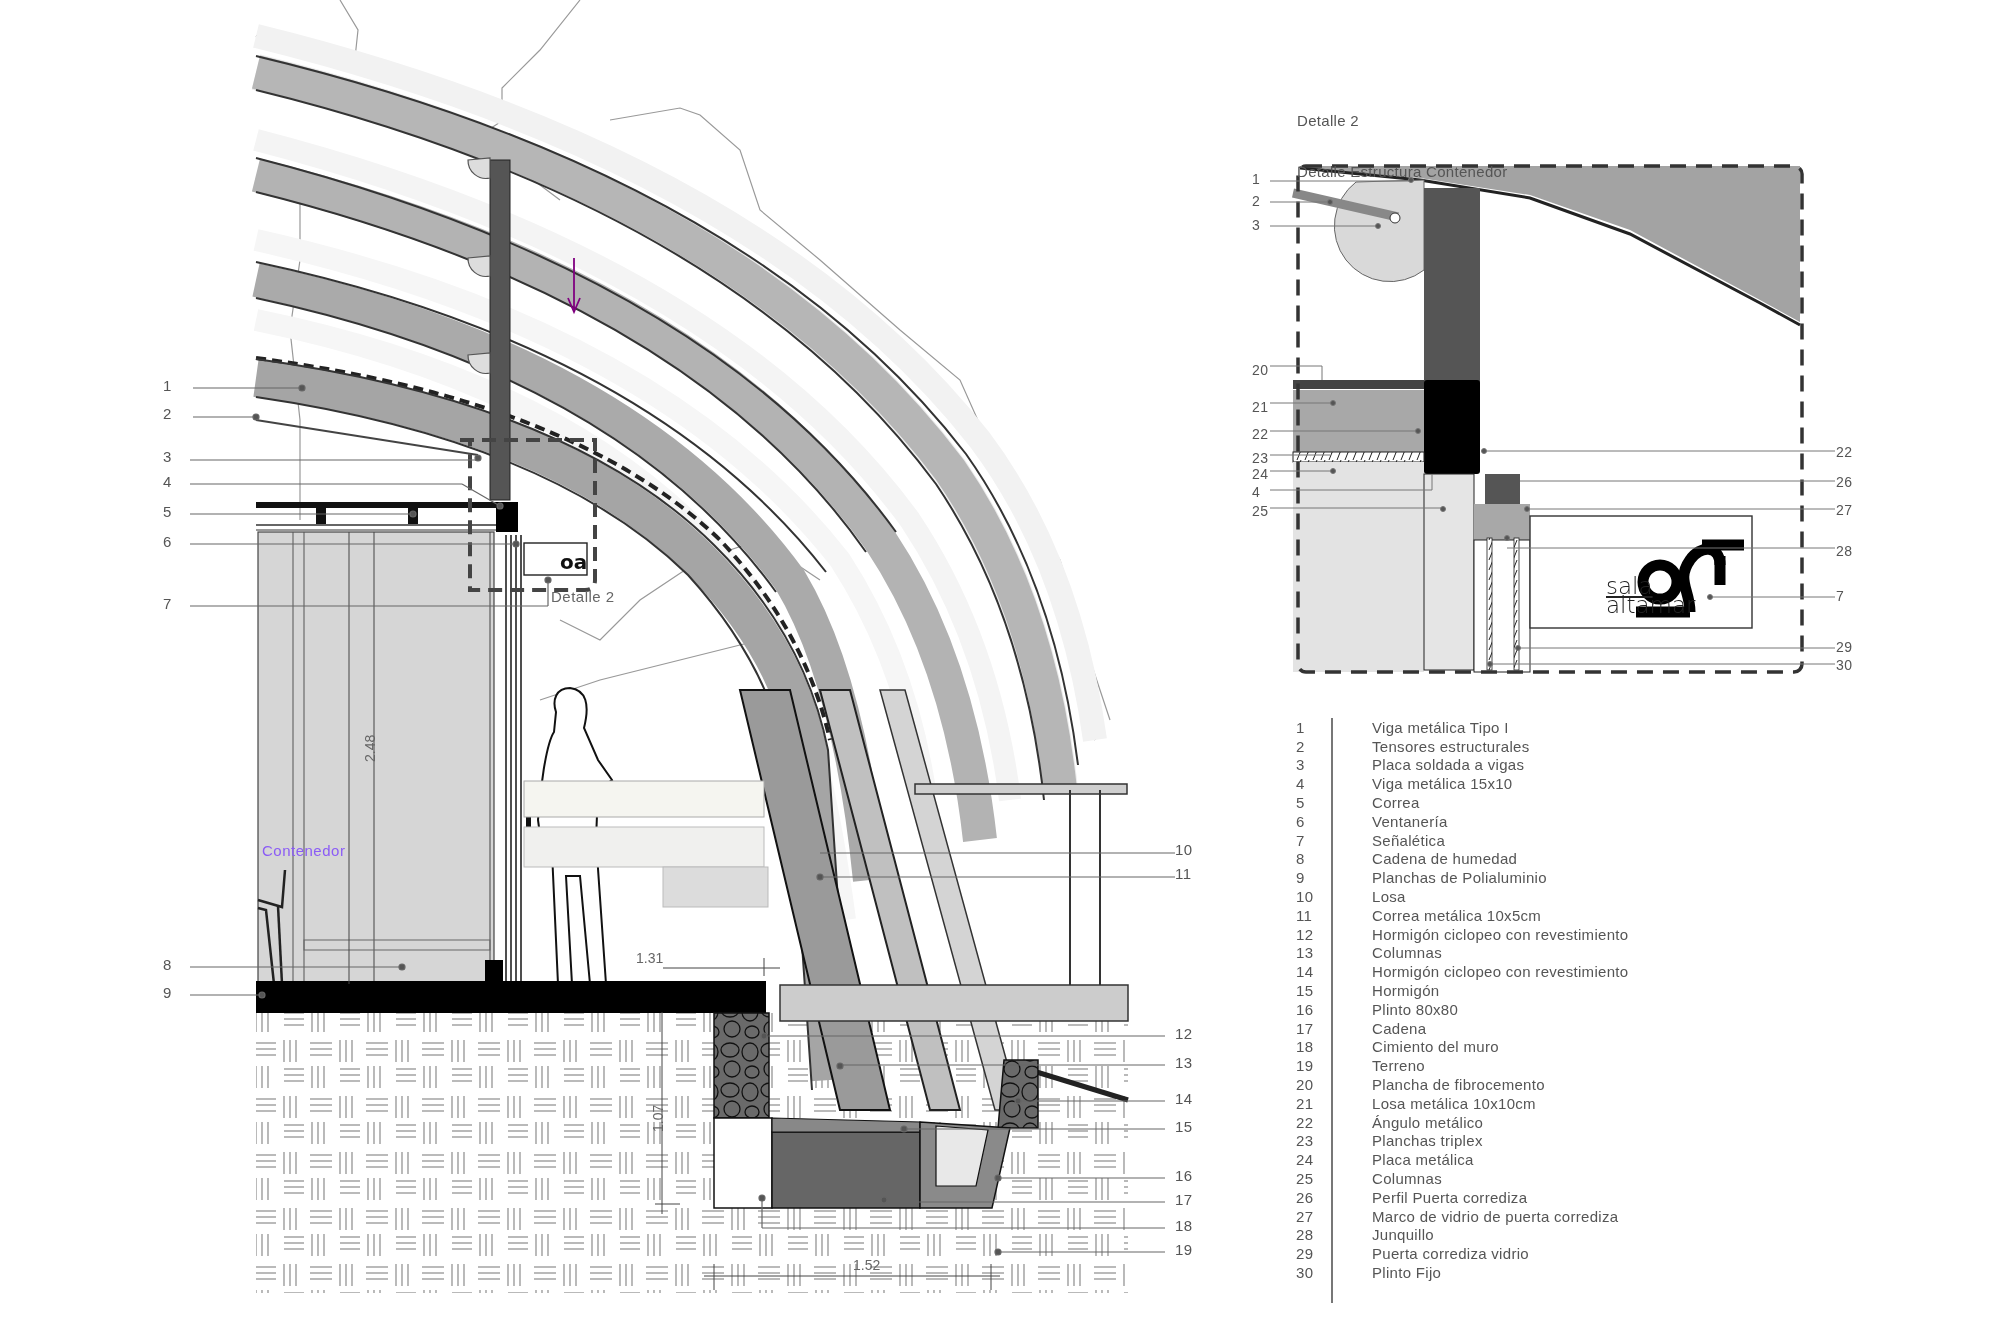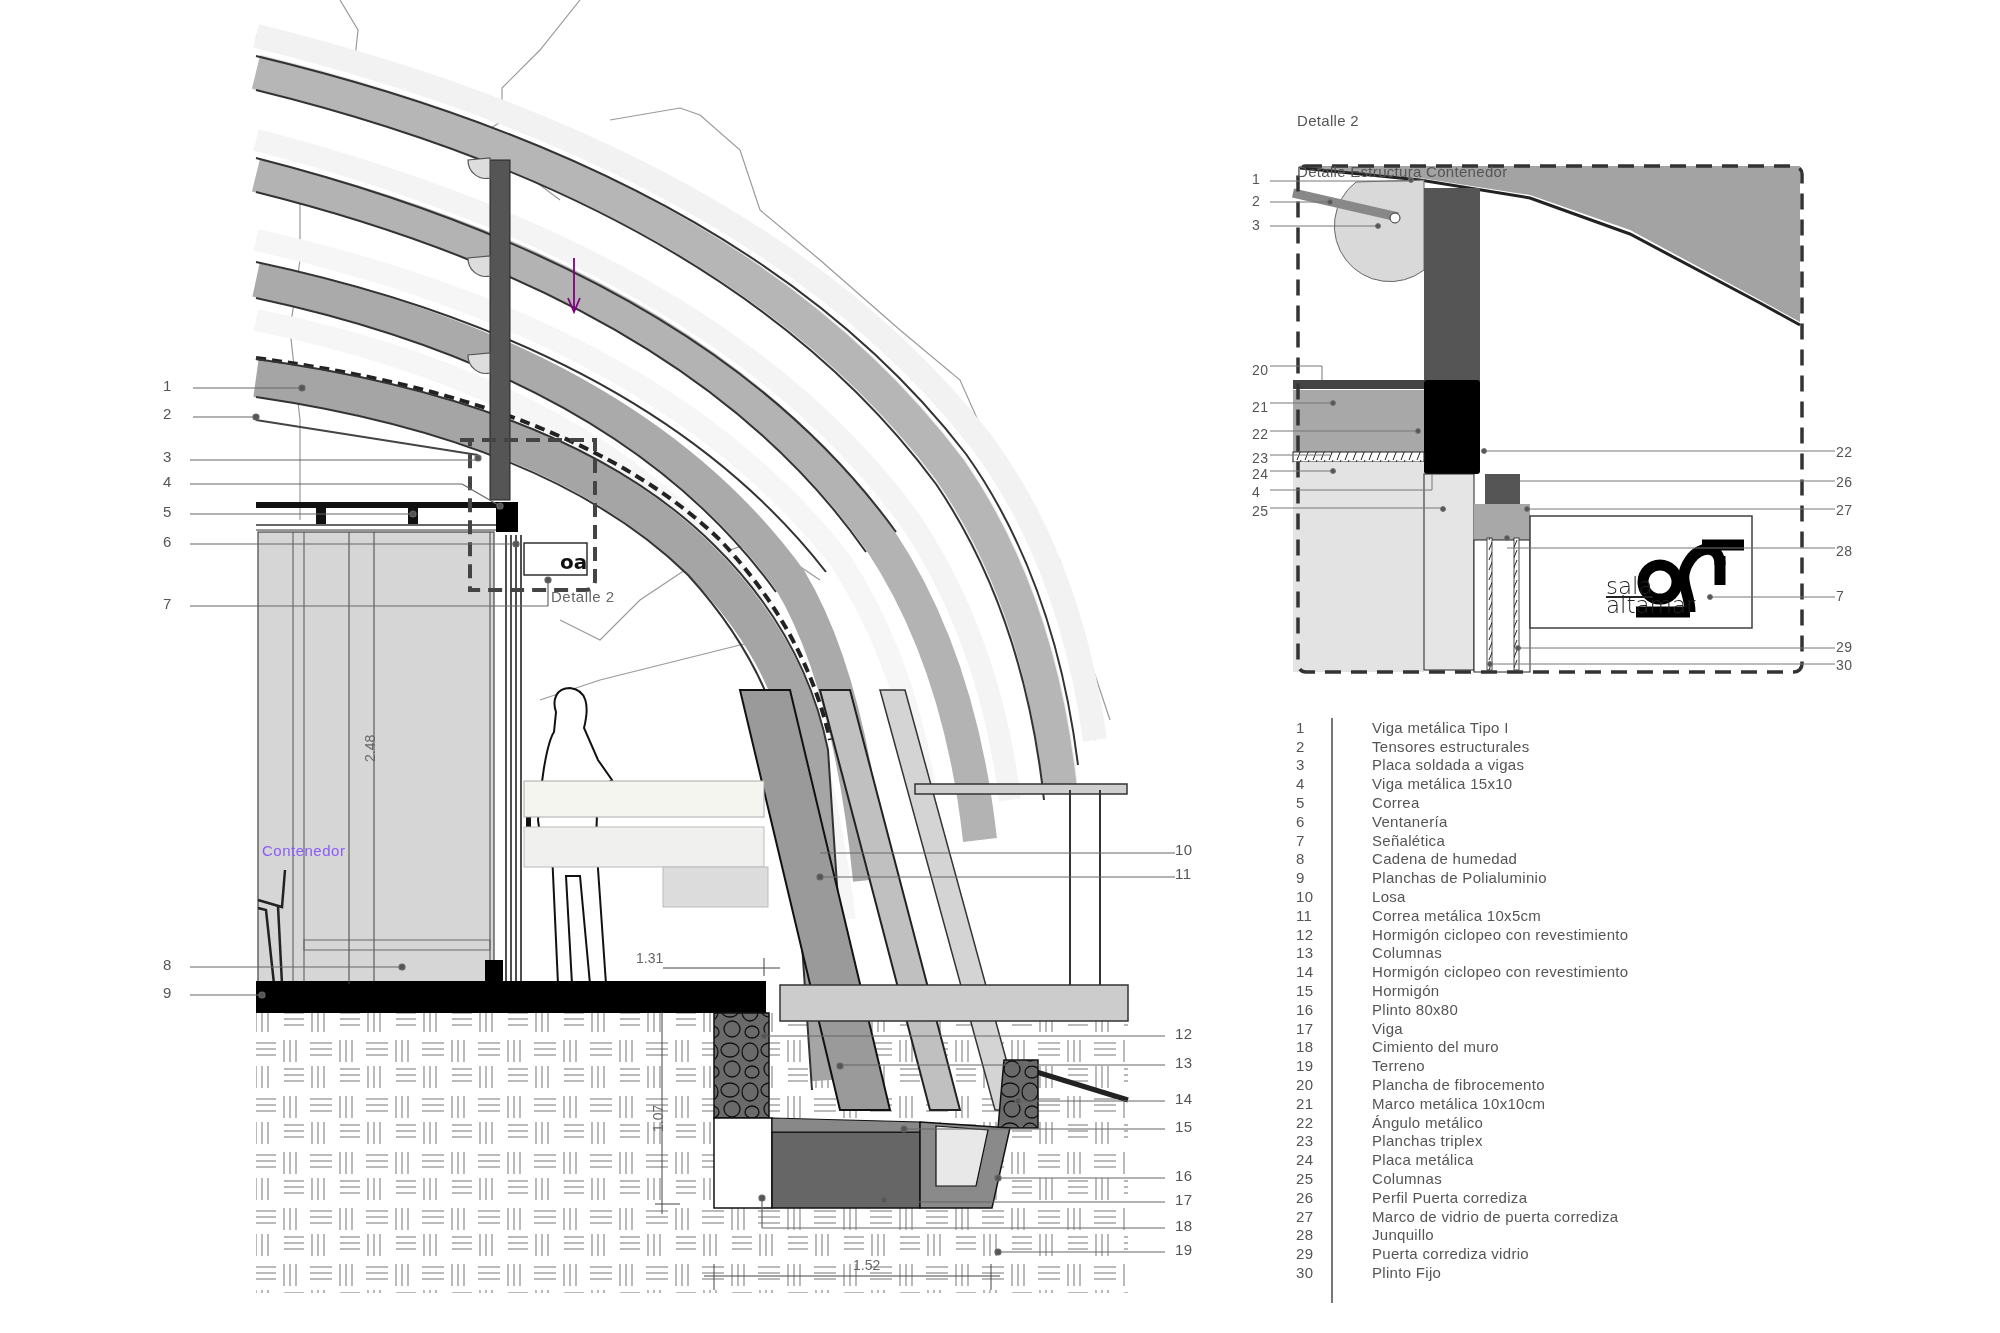--- a/index.html
+++ b/index.html
@@ -429,37 +429,37 @@
       <div class="legend-row">
         <span class="legend-num">15</span>
         <span class="legend-txt">Hormigón</span>
       </div>
       <div class="legend-row">
         <span class="legend-num">16</span>
         <span class="legend-txt">Plinto 80x80</span>
       </div>
       <div class="legend-row">
         <span class="legend-num">17</span>
-        <span class="legend-txt">Viga</span>
+        <span class="legend-txt">Cadena</span>
       </div>
       <div class="legend-row">
         <span class="legend-num">18</span>
         <span class="legend-txt">Cimiento del muro</span>
       </div>
       <div class="legend-row">
         <span class="legend-num">19</span>
         <span class="legend-txt">Terreno</span>
       </div>
       <div class="legend-row">
         <span class="legend-num">20</span>
         <span class="legend-txt">Plancha de fibrocemento</span>
       </div>
       <div class="legend-row">
         <span class="legend-num">21</span>
-        <span class="legend-txt">Marco metálica 10x10cm</span>
+        <span class="legend-txt">Losa metálica 10x10cm</span>
       </div>
       <div class="legend-row">
         <span class="legend-num">22</span>
         <span class="legend-txt">Ángulo metálico</span>
       </div>
       <div class="legend-row">
         <span class="legend-num">23</span>
         <span class="legend-txt">Planchas triplex</span>
       </div>
       <div class="legend-row">

